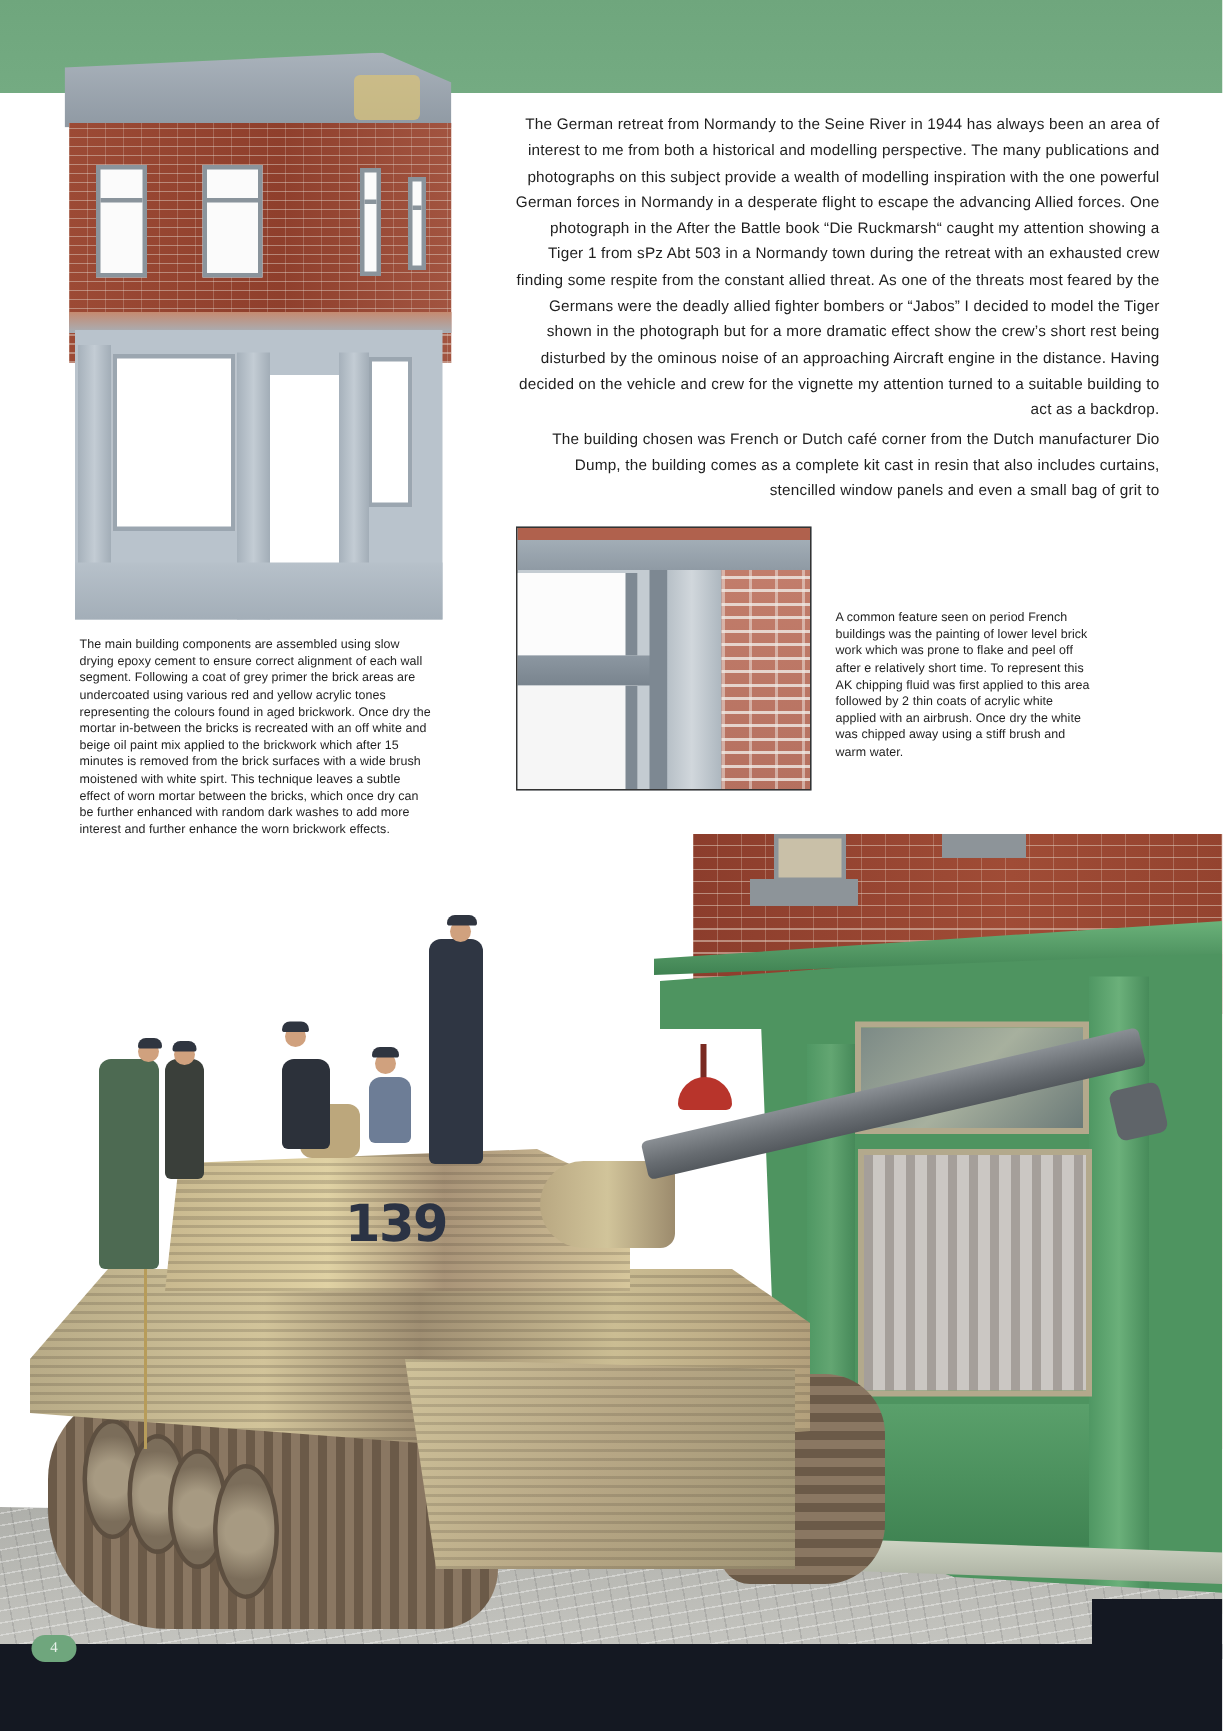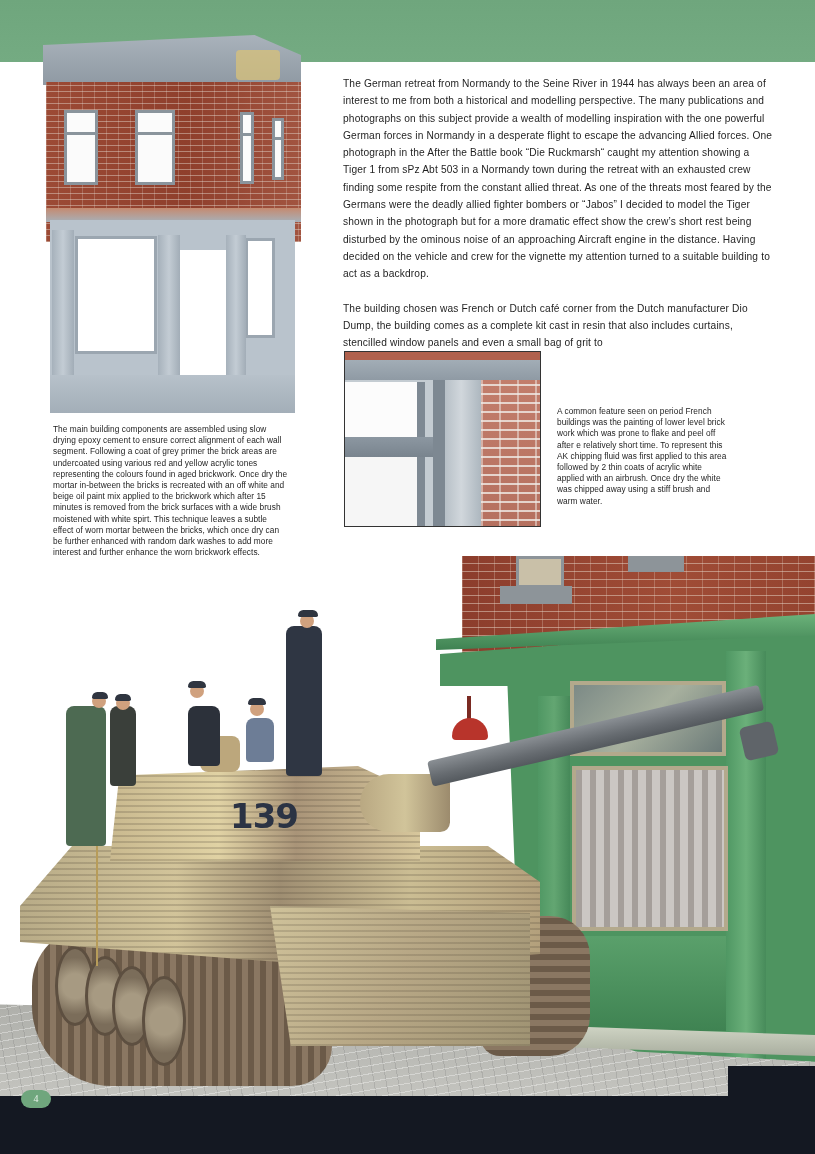--- a/index.html
+++ b/index.html
@@ -8,22 +8,22 @@
 
     
     .header-band {
       position: absolute; left: 0; top: 0; width: 815px; height: 62px;
       background: linear-gradient(180deg, #6fa67d 0%, #74ab82 100%);
     }
 
     
     .text-block { position: absolute; font-size: 10.2px; line-height: 17.3px; color: #1e1e1e; letter-spacing: 0.15px; }
     .text-block p { margin: 0; }
-    .text-block p + p { margin-top: 17px; }
-    .main-text { left: 343px; top: 75px; width: 430px; }
+    .text-block p + p { margin-top: 2px; }
+    .main-text { left: 343px; top: 75px; width: 430px; text-align: right; }
 
     .caption { position: absolute; font-size: 8.3px; line-height: 11.2px; color: #1e1e1e; letter-spacing: 0.05px; }
     .caption-left { left: 53px; top: 424px; width: 235px; }
     .caption-right { left: 557px; top: 406px; width: 170px; }
 
     
     .building-photo { position: absolute; left: 40px; top: 30px; width: 265px; height: 385px; }
     .bld-roof {
       position: absolute; left: 3px; top: 5px; width: 258px; height: 50px;
       background: linear-gradient(180deg, #a9b2bb 0%, #8f99a3 100%);

